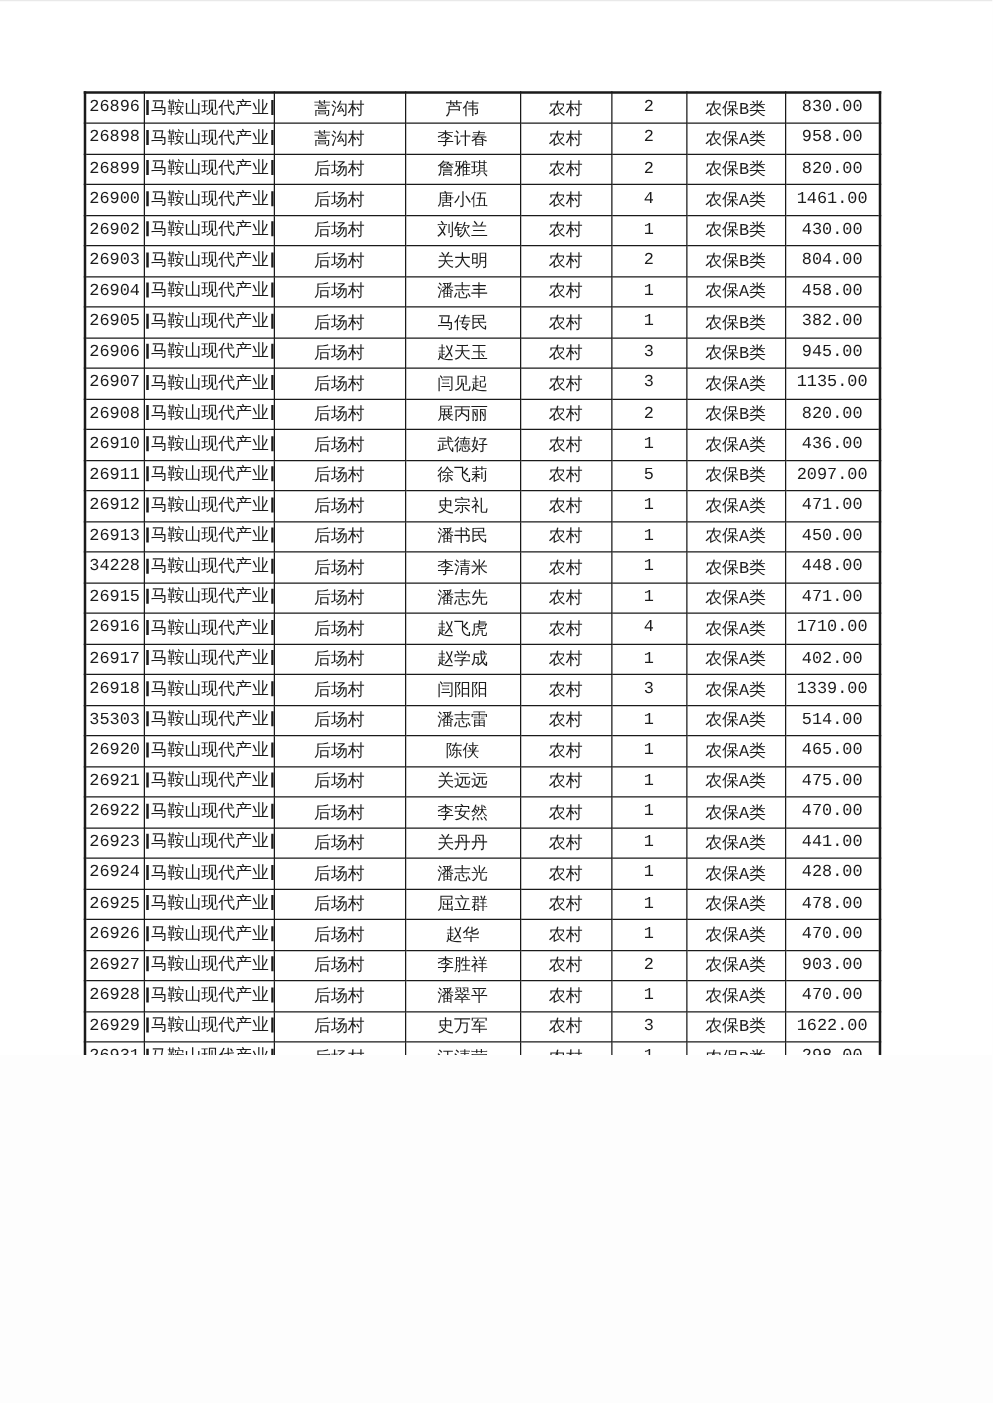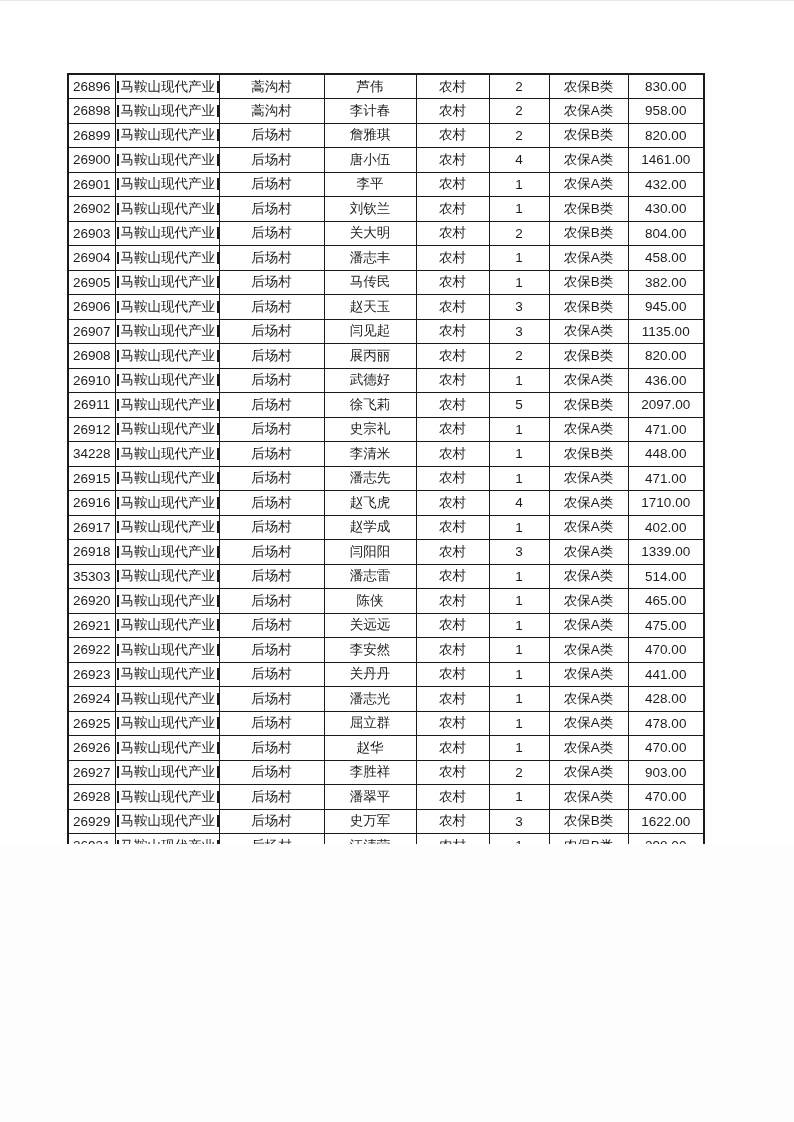--- a/index.html
+++ b/index.html
@@ -6,21 +6,21 @@
     --line:#1a1a1a;
     --ink:#1c1c1c;
     --page-bg:#ffffff;
   }
   *{box-sizing:border-box;}
   html,body{margin:0;padding:0;background:#fdfdfd;}
   .page{
     position:relative;
     width:794px;height:844px;
     background:var(--page-bg);
-    font-family:Liberation Sans, sans-serif;
+    font-family:Liberation Mono, monospace;
     border-top:1px solid #e9e9e9;
     overflow:hidden;
   }
   table.rec{
     position:absolute;left:67px;top:72px;
     width:636px;
     border-collapse:collapse;
     table-layout:fixed;
   }
   table.rec,table.rec td{
@@ -110,30 +110,20 @@
     <td>26900</td>
     <td><span class="clip">马鞍山现代产业</span></td>
     <td>后场村</td>
     <td>唐小伍</td>
     <td>农村</td>
     <td>4</td>
     <td>农保A类</td>
     <td>1461.00</td>
   </tr>
         <tr>
-    <td>26901</td>
-    <td><span class="clip">马鞍山现代产业</span></td>
-    <td>后场村</td>
-    <td>李平</td>
-    <td>农村</td>
-    <td>1</td>
-    <td>农保A类</td>
-    <td>432.00</td>
-  </tr>
-        <tr>
     <td>26902</td>
     <td><span class="clip">马鞍山现代产业</span></td>
     <td>后场村</td>
     <td>刘钦兰</td>
     <td>农村</td>
     <td>1</td>
     <td>农保B类</td>
     <td>430.00</td>
   </tr>
         <tr>
@@ -218,20 +208,30 @@
   </tr>
         <tr>
     <td>26912</td>
     <td><span class="clip">马鞍山现代产业</span></td>
     <td>后场村</td>
     <td>史宗礼</td>
     <td>农村</td>
     <td>1</td>
     <td>农保A类</td>
     <td>471.00</td>
+  </tr>
+        <tr>
+    <td>26913</td>
+    <td><span class="clip">马鞍山现代产业</span></td>
+    <td>后场村</td>
+    <td>潘书民</td>
+    <td>农村</td>
+    <td>1</td>
+    <td>农保A类</td>
+    <td>450.00</td>
   </tr>
         <tr>
     <td>34228</td>
     <td><span class="clip">马鞍山现代产业</span></td>
     <td>后场村</td>
     <td>李清米</td>
     <td>农村</td>
     <td>1</td>
     <td>农保B类</td>
     <td>448.00</td>

